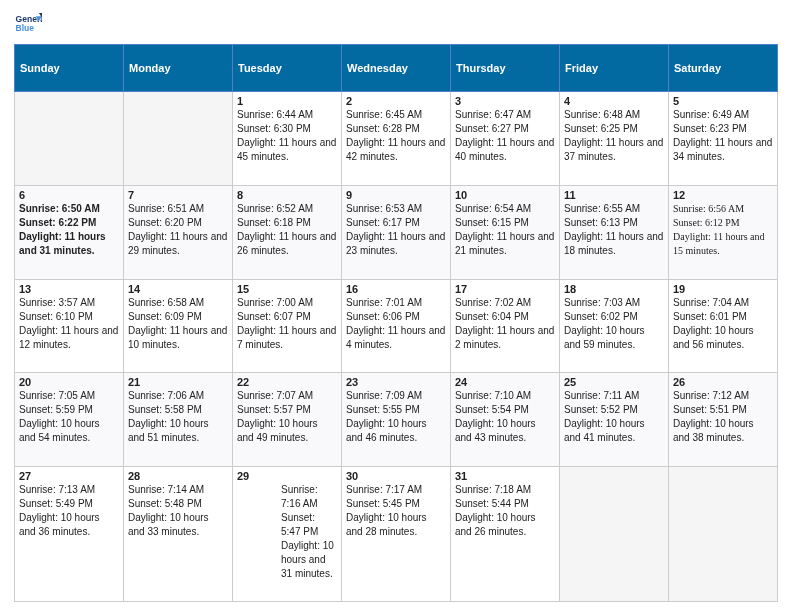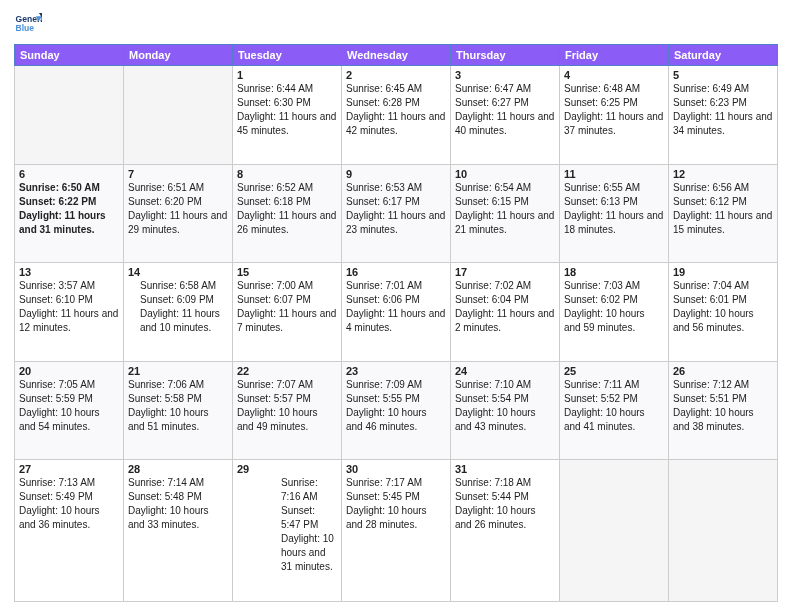--- a/index.html
+++ b/index.html
@@ -46,26 +46,26 @@
       font-size: 13px;
       color: #444;
       margin-top: 2px;
     }
     .calendar {
       width: 100%;
       border-collapse: collapse;
       flex: 1;
     }
     .calendar th {
-      background: #8b5cf6;
+      background: #0369a1;
       color: #fff;
       font-size: 11px;
       font-weight: bold;
       text-align: left;
-      padding: 4px 5px;
+      padding: 17px 5px;
       border: 1px solid #5080cc;
     }
     .calendar td {
       border: 1px solid #ccc;
       vertical-align: top;
       padding: 3px 4px;
       font-size: 8.5px;
       color: #222;
       width: 14.28%;
       height: 82px;
@@ -187,35 +187,35 @@
 Daylight: 11 hours and 21 minutes.</div>
           </td>
           <td>
             <span class="day-number">11</span>
             <div class="day-info" style="white-space: pre-line;">Sunrise: 6:55 AM
 Sunset: 6:13 PM
 Daylight: 11 hours and 18 minutes.</div>
           </td>
           <td>
             <span class="day-number">12</span>
-            <div class="day-info" style="white-space: pre-line;">Sunrise: 6:56 AM
+            <div class="day-info" style="white-space: pre-line; font-family: Liberation Serif, serif;">Sunrise: 6:56 AM
 Sunset: 6:12 PM
 Daylight: 11 hours and 15 minutes.</div>
           </td>
         </tr>
         <tr>
           <td>
             <span class="day-number">13</span>
             <div class="day-info" style="white-space: pre-line;">Sunrise: 3:57 AM
 Sunset: 6:10 PM
 Daylight: 11 hours and 12 minutes.</div>
           </td>
           <td>
             <span class="day-number">14</span>
-            <div class="day-info" style="white-space: pre-line; margin-left: 12px;">Sunrise: 6:58 AM
+            <div class="day-info" style="white-space: pre-line;">Sunrise: 6:58 AM
 Sunset: 6:09 PM
 Daylight: 11 hours and 10 minutes.</div>
           </td>
           <td>
             <span class="day-number">15</span>
             <div class="day-info" style="white-space: pre-line;">Sunrise: 7:00 AM
 Sunset: 6:07 PM
 Daylight: 11 hours and 7 minutes.</div>
           </td>
           <td>

